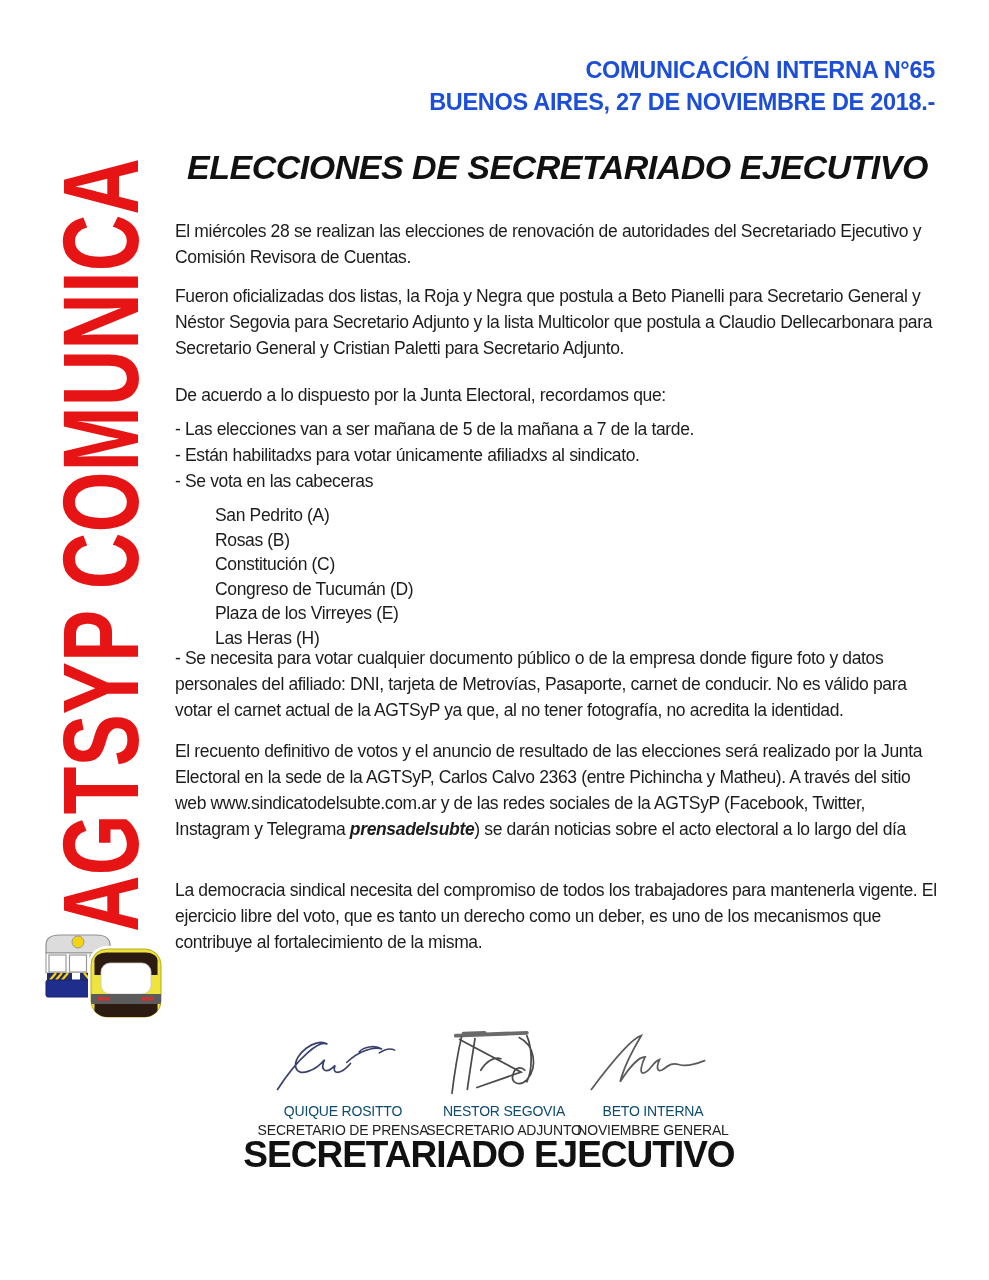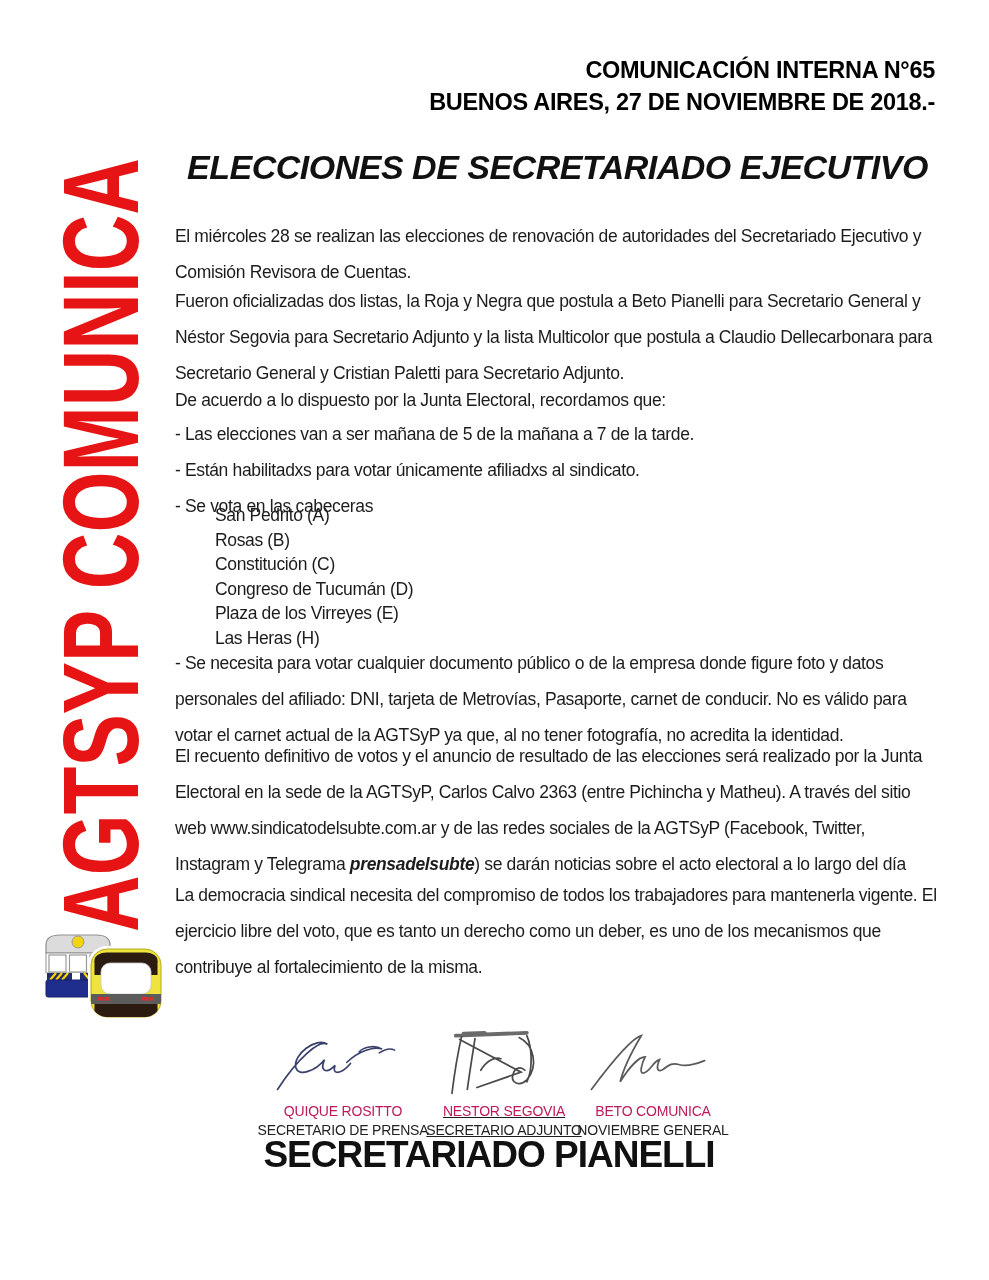--- a/index.html
+++ b/index.html
@@ -8,46 +8,46 @@
     width:989px;height:1280px;
     background:#ffffff;
     font-family:"Liberation Sans", sans-serif;
     color:#1c1c1c;
     overflow:hidden;
     margin:0 auto;
   }
   .hdr{
     position:absolute;left:175px;top:54px;width:760px;
     text-align:right;font-weight:bold;font-size:23.5px;line-height:32px;
-    letter-spacing:-0.3px;color:#000000;
+    letter-spacing:-0.3px;color:#1d4ed8;
   }
   .doc-title{
     position:absolute;left:175px;top:148px;width:765px;
     text-align:center;font-weight:bold;font-size:34px;letter-spacing:-0.5px;color:#111;
     white-space:nowrap;
     font-style:italic;
   }
   .para{
     position:absolute;left:175px;width:768px;
-    font-size:17.5px;line-height:36px;letter-spacing:-0.35px;
+    font-size:17.5px;line-height:26px;letter-spacing:-0.35px;
   }
   .stations{line-height:24.6px;padding-left:40px;}
   .station{display:block;}
   .banner-wrap{position:absolute;left:34px;top:146px;width:120px;height:792px;}
   .logo-wrap{position:absolute;left:40px;top:931px;width:128px;height:92px;}
   .sig-row{
     position:absolute;left:259px;top:1028px;width:466px;
     display:flex;align-items:flex-end;
   }
   .sig-col{display:flex;flex-direction:column;align-items:center;}
   .sig-col.c1{width:168px;}
-  .sig-col.c2{width:154px;text-decoration:underline;}
+  .sig-col.c2{width:154px;}
   .sig-col.c3{width:144px;}
   .sig-img{height:72px;}
-  .sig-name{font-size:14px;letter-spacing:-0.2px;margin-top:3px;white-space:nowrap;color:#be185d;}
+  .sig-name{font-size:14px;letter-spacing:-0.2px;margin-top:3px;white-space:nowrap;color:#0c4a6e;}
   .sig-role{font-size:14px;letter-spacing:-0.2px;margin-top:3px;white-space:nowrap;color:#222;}
   .footer-title{
     position:absolute;left:0;top:1134px;width:978px;
     text-align:center;font-weight:bold;font-size:37px;letter-spacing:-1px;color:#111;
     white-space:nowrap;
   }
   b{letter-spacing:-0.35px;font-style:italic;}
 </style>
 </head>
 <body>
@@ -110,27 +110,27 @@
         <path d="M96 10 C112 18 116 40 104 54 C97 61 86 58 90 47 C92 41 98 40 102 44 M104 8 C110 22 110 44 104 56" fill="none" stroke="#4a4a4a" stroke-width="1.8" stroke-linecap="round"></path>
       </svg>
       <div class="sig-name">NESTOR SEGOVIA</div>
       <div class="sig-role">SECRETARIO ADJUNTO</div>
     </div>
 
     <div class="sig-col c3">
       <svg class="sig-img" viewBox="0 0 160 75">
         <path d="M16 64 C40 32 60 10 68 8 C62 18 50 40 46 56 C56 40 66 30 72 30 C68 38 66 47 70 47 C77 46 80 35 87 33 C83 42 85 47 91 43 C97 38 101 36 107 38 C113 40 124 38 134 34" fill="none" stroke="#5a5a5a" stroke-width="1.8" stroke-linecap="round"></path>
       </svg>
-      <div class="sig-name">BETO COMUNICA</div>
+      <div class="sig-name">BETO INTERNA</div>
       <div class="sig-role">NOVIEMBRE GENERAL</div>
     </div>
 
   </div>
 
-  <div class="footer-title">SECRETARIADO PIANELLI</div>
+  <div class="footer-title">SECRETARIADO EJECUTIVO</div>
 
   <div class="logo-wrap">
     <svg width="128" height="92" viewBox="0 0 128 92">
 
       <g>
         <path d="M6 22 L6 14 Q6 4 20 4 L56 4 Q70 4 70 14 L70 22 Z" fill="#dcdcdc" stroke="#8f8f8f" stroke-width="1.2"></path>
         <circle cx="38" cy="11" r="6" fill="#f2d50f" stroke="#9a9a9a" stroke-width="1"></circle>
         <rect x="6" y="22" width="64" height="20" fill="#ffffff" stroke="#8f8f8f" stroke-width="1"></rect>
         <rect x="9" y="24" width="17" height="17" fill="#ffffff" stroke="#999999" stroke-width="1.2"></rect>
         <rect x="29.5" y="24" width="17" height="17" fill="#ffffff" stroke="#999999" stroke-width="1.2"></rect>

